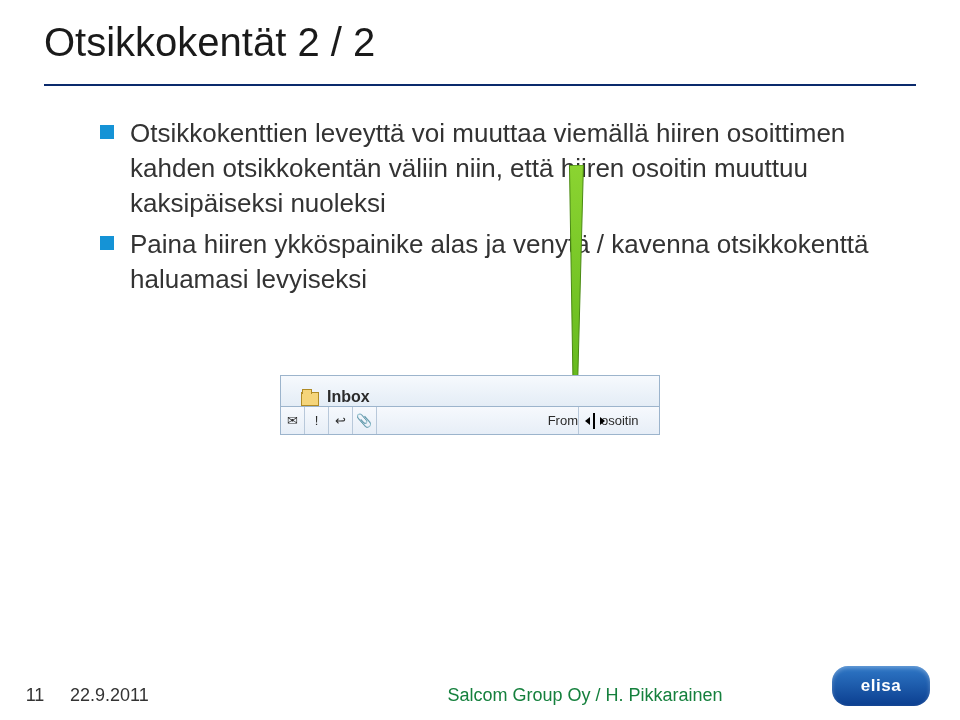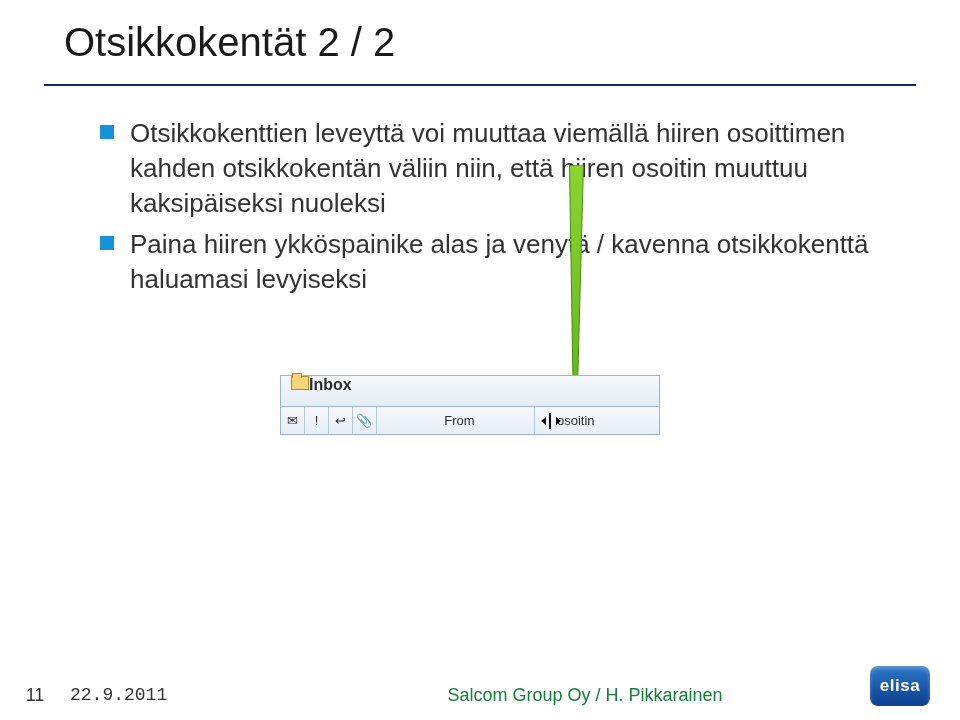--- a/index.html
+++ b/index.html
@@ -1,47 +1,47 @@
 <!DOCTYPE html>
 <html><head>
 <meta charset="utf-8">
 <style>
   * { margin: 0; padding: 0; box-sizing: border-box; }
   html, body { width: 960px; height: 720px; font-family: Arial, Helvetica, sans-serif; background: #fff; overflow: hidden; }
   .slide { position: relative; width: 960px; height: 720px; background: #fff; }
-  .title { position: absolute; left: 44px; top: 20px; font-size: 40px; color: #1a1a1a; font-weight: 400; margin-left: 20px; }
+  .title { position: absolute; left: 44px; top: 20px; font-size: 40px; color: #1a1a1a; font-weight: 400; }
   .rule { position: absolute; left: 44px; top: 84px; width: 872px; height: 2px; background: #0a2a6c; }
   .content { position: absolute; left: 100px; top: 116px; width: 780px; }
   .bullet { display: flex; align-items: flex-start; margin-bottom: 6px; }
   .bullet .mark { width: 14px; height: 14px; background: #1593d6; margin-top: 9px; margin-right: 16px; flex: 0 0 auto; }
   .bullet .text { font-size: 26px; line-height: 1.35; color: #333; }
   
   .shot { position: absolute; left: 280px; top: 375px; width: 380px; }
-  .inbox-title { display: flex; align-items: flex-start; height: 32px; border: 1px solid #9cb4cc; background: linear-gradient(#f6f9fd,#e4edf6); padding: 0 10px; font-size: 16px; font-weight: bold; color: #2b2b2b; }
+  .inbox-title { display: flex; align-items: flex-end; height: 32px; border: 1px solid #9cb4cc; background: linear-gradient(#f6f9fd,#e4edf6); padding: 0 20px; font-size: 16px; font-weight: bold; color: #2b2b2b; gap: 8px; }
   .folder-icon { width: 18px; height: 14px; background: #f5d57a; border: 1px solid #b08b26; position: relative; }
   .folder-icon::before { content:""; position:absolute; top:-4px; left:0; width:8px; height:4px; background:#f5d57a; border:1px solid #b08b26; border-bottom:none; }
   .cols { display: flex; height: 28px; border: 1px solid #9cb4cc; border-top: none; background: linear-gradient(#f6f9fd,#e7eef7); align-items: center; font-size: 13px; color: #2b2b2b; }
   .col { border-right: 1px solid #b8c8da; height: 100%; display:flex; align-items:center; justify-content:center; }
   .col.sm { width: 24px; }
-  .col.from { flex: 0 0 158px; justify-content:center; padding-left:8px; }
+  .col.from { flex: 0 0 158px; justify-content:flex-end; padding-left:8px;margin-left:44px; }
   .col.subject { flex: 1; justify-content:flex-start; padding-left:8px; border-right:none; }
   .resize-cursor { width:16px; height:16px; position:relative; margin-right:-2px; }
   .resize-cursor .bar { position:absolute; top:0; left:6px; width:2px; height:16px; background:#000; }
   .resize-cursor .l,.resize-cursor .r { position:absolute; top:4px; width:0; height:0; border-top:4px solid transparent; border-bottom:4px solid transparent; }
   .resize-cursor .l { left:-2px; border-right:5px solid #000; }
   .resize-cursor .r { right:-2px; border-left:5px solid #000; }
   .env-icon, .flag-icon, .clip-icon { font-size: 13px; }
   
   .arrow { position:absolute; left: 538px; top: 165px; width: 60px; height: 250px; pointer-events:none; }
   
   .footer { position:absolute; left:0; bottom:14px; width:100%; display:flex; align-items:flex-start; font-size:18px; color:#333; }
   .footer .pg { width:70px; text-align:center; }
-  .footer .date { width:140px;font-family:Liberation Mono, monospace; }
+  .footer .date { width:140px; }
   .footer .mid { flex:1; text-align:center; color:#15803d; }
-  .logo { position:absolute; right:30px; bottom:14px; width:60px; height:40px; border-radius:8px; background:linear-gradient(#2f78c7,#0b3e8f); display:flex; align-items:center; justify-content:center; color:#fff; font-weight:bold; font-size:17px; letter-spacing:0.5px; box-shadow: inset 0 2px 4px rgba(255,255,255,0.3); }
+  .logo { position:absolute; right:30px; bottom:14px; width:98px; height:40px; border-radius:16px; background:linear-gradient(#2f78c7,#0b3e8f); display:flex; align-items:center; justify-content:center; color:#fff; font-weight:bold; font-size:17px; letter-spacing:0.5px; box-shadow: inset 0 2px 4px rgba(255,255,255,0.3); }
 </style>
 </head>
 <body>
 
 <div class="slide">
 
   <div class="title">Otsikkokentät 2 / 2</div>
   <div class="rule"></div>
 
   <div class="content">

